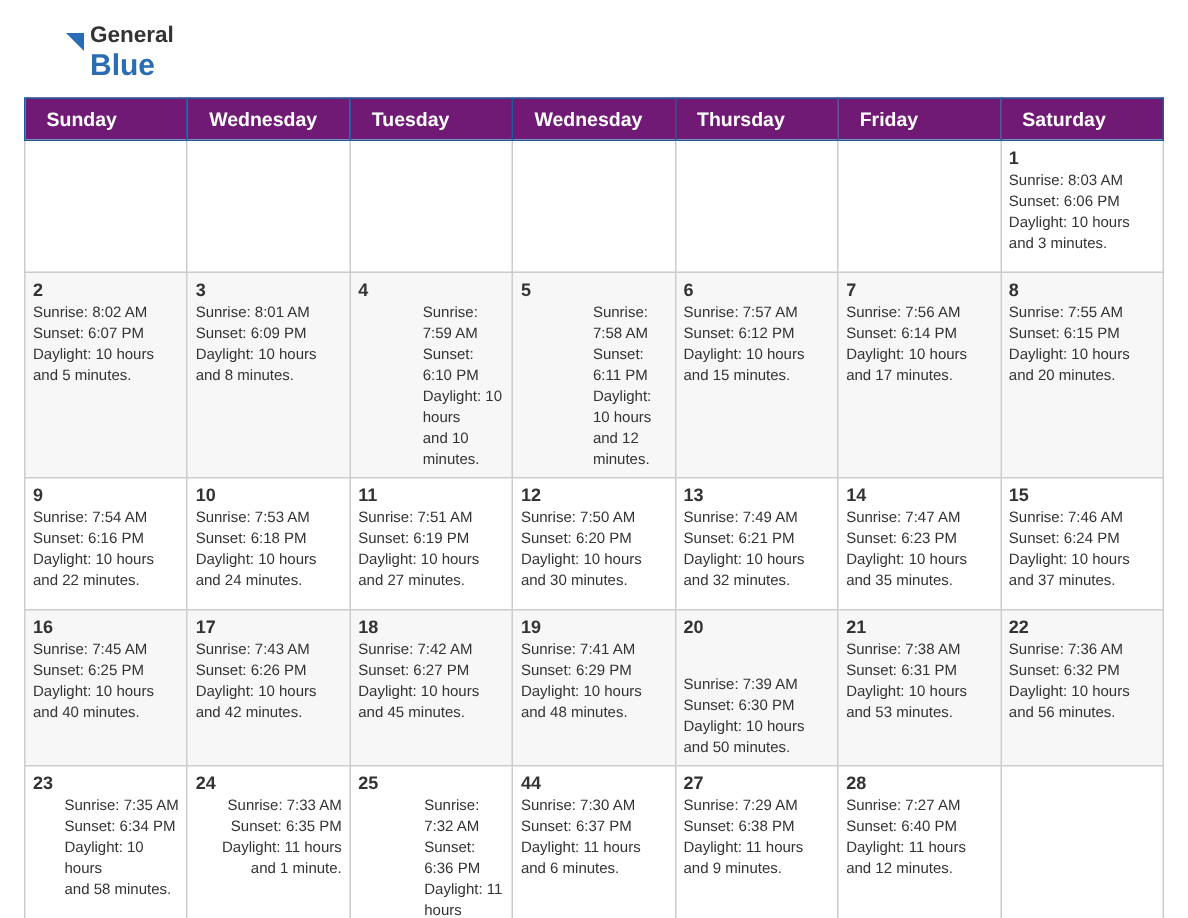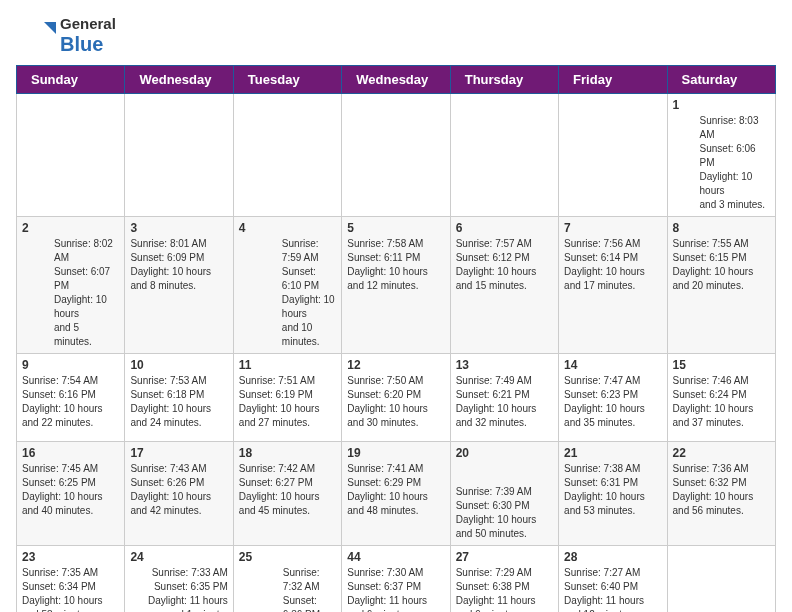--- a/index.html
+++ b/index.html
@@ -109,51 +109,51 @@
   <tbody id="calendar-body">
   <tr>
         <td class="empty-cell"></td>
         <td class="empty-cell"></td>
         <td class="empty-cell"></td>
         <td class="empty-cell"></td>
         <td class="empty-cell"></td>
         <td class="empty-cell"></td>
         <td>
           <span class="day-num">1</span>
-          <div class="day-info" style="white-space: pre-line; margin-left: 27px;">Sunrise: 8:03 AM
+          <div class="day-info" style="white-space: pre-line;">Sunrise: 8:03 AM
 Sunset: 6:06 PM
 Daylight: 10 hours
 and 3 minutes.</div>
         </td>
       </tr>
       <tr>
         <td>
           <span class="day-num">2</span>
-          <div class="day-info" style="white-space: pre-line; margin-left: 32px;">Sunrise: 8:02 AM
+          <div class="day-info" style="white-space: pre-line;">Sunrise: 8:02 AM
 Sunset: 6:07 PM
 Daylight: 10 hours
 and 5 minutes.</div>
         </td>
         <td>
           <span class="day-num">3</span>
           <div class="day-info" style="white-space: pre-line;">Sunrise: 8:01 AM
 Sunset: 6:09 PM
 Daylight: 10 hours
 and 8 minutes.</div>
         </td>
         <td>
           <span class="day-num">4</span>
           <div class="day-info" style="white-space: pre-line; margin-left: 43px;">Sunrise: 7:59 AM
 Sunset: 6:10 PM
 Daylight: 10 hours
 and 10 minutes.</div>
         </td>
         <td>
           <span class="day-num">5</span>
-          <div class="day-info" style="white-space: pre-line;">Sunrise: 7:58 AM
+          <div class="day-info" style="white-space: pre-line; margin-left: 48px;">Sunrise: 7:58 AM
 Sunset: 6:11 PM
 Daylight: 10 hours
 and 12 minutes.</div>
         </td>
         <td>
           <span class="day-num">6</span>
           <div class="day-info" style="white-space: pre-line;">Sunrise: 7:57 AM
 Sunset: 6:12 PM
 Daylight: 10 hours
 and 15 minutes.</div>
@@ -271,21 +271,21 @@
           <span class="day-num">22</span>
           <div class="day-info" style="white-space: pre-line;">Sunrise: 7:36 AM
 Sunset: 6:32 PM
 Daylight: 10 hours
 and 56 minutes.</div>
         </td>
       </tr>
       <tr>
         <td>
           <span class="day-num">23</span>
-          <div class="day-info" style="white-space: pre-line;">Sunrise: 7:35 AM
+          <div class="day-info" style="white-space: pre-line; margin-left: 21px;">Sunrise: 7:35 AM
 Sunset: 6:34 PM
 Daylight: 10 hours
 and 58 minutes.</div>
         </td>
         <td>
           <span class="day-num">24</span>
           <div class="day-info" style="white-space: pre-line; text-align: right;">Sunrise: 7:33 AM
 Sunset: 6:35 PM
 Daylight: 11 hours
 and 1 minute.</div>

